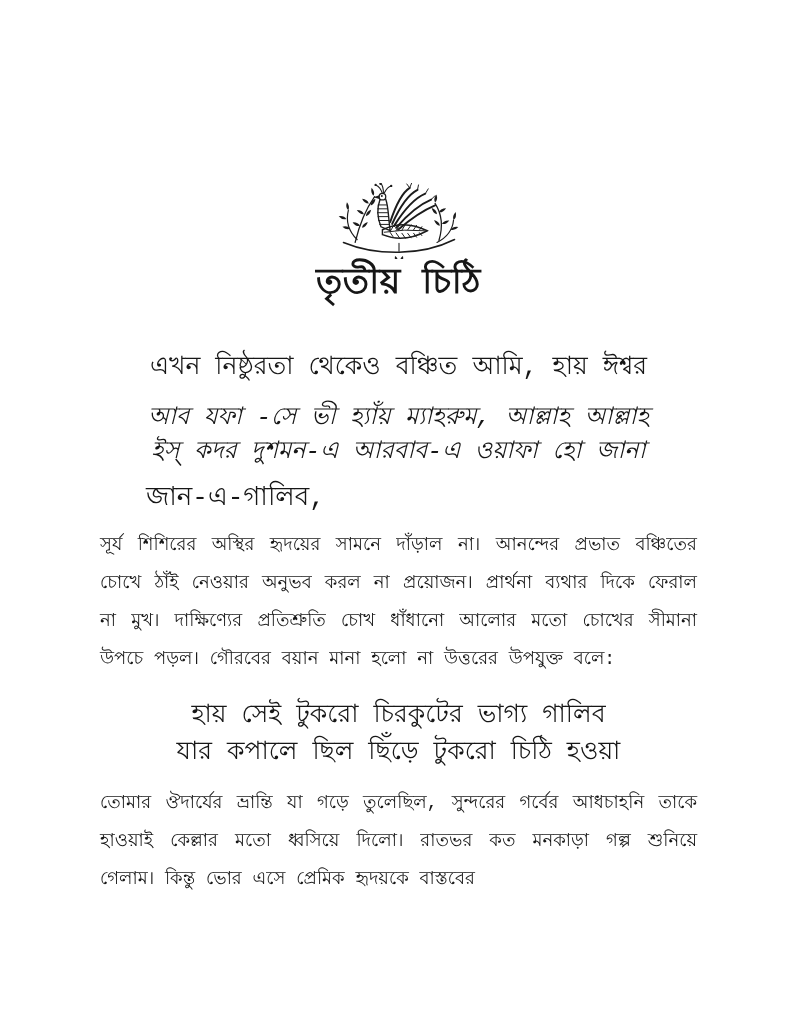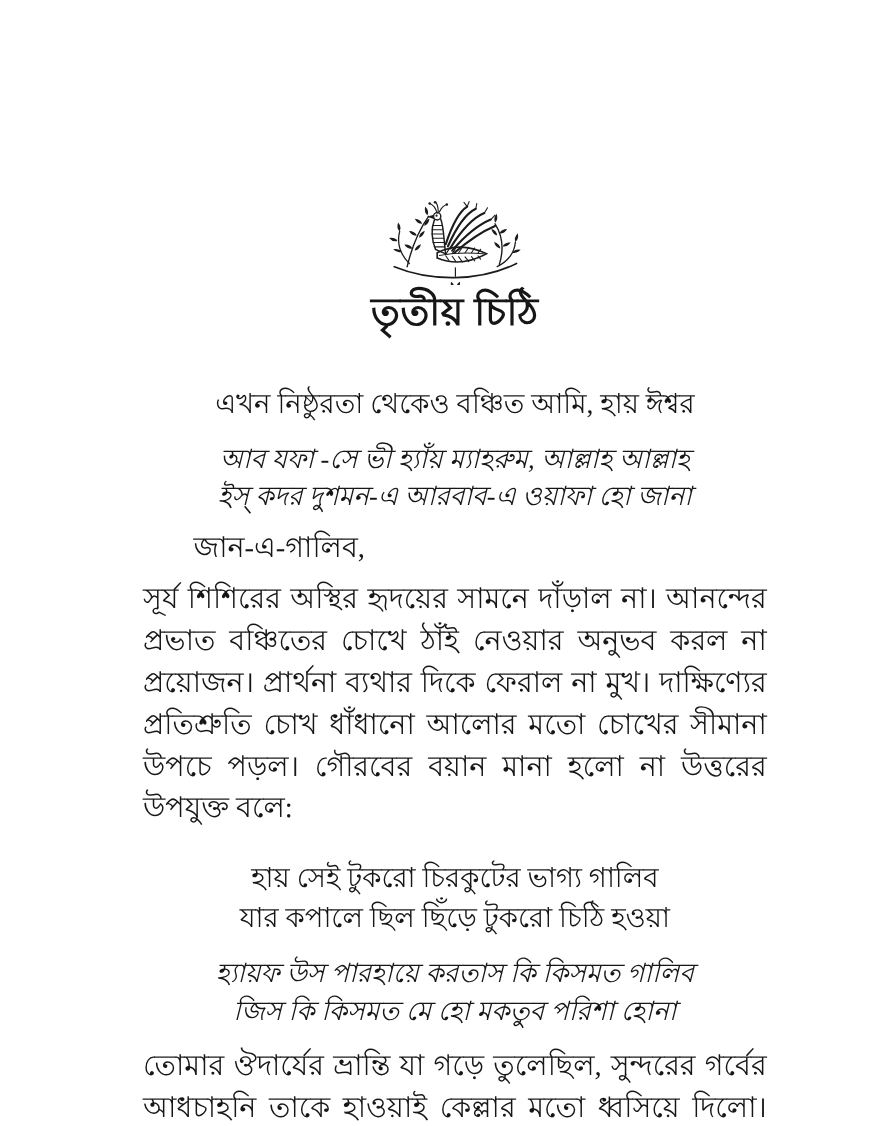--- a/index.html
+++ b/index.html
@@ -3,24 +3,23 @@
 <meta charset="utf-8">
 <style>
   html, body { margin: 0; padding: 0; background: #e8e8e8; }
   .page {
     position: relative;
     width: 791px;
     height: 1024px;
     margin: 0 auto;
     background: #ffffff;
     color: #161616;
-    font-family: Liberation Serif, serif;
+    font-family: Liberation Mono, monospace;
     overflow: hidden;
     box-sizing: border-box;
-    padding-left: 30px;
   }
   .content {
     padding: 0 94px 0 100px;
     box-sizing: border-box;
   }
   .ornament {
     display: block;
     margin: 183px auto 4px auto;
     width: 126px;
     height: 76px;
@@ -41,21 +40,21 @@
   }
   .verse-bn-1 { margin-top: 44px; }
   .verse-urdu { font-style: italic; font-size: 24px; line-height: 34px; margin-top: 15px; }
   .salutation {
     padding-left: 46px;
     font-size: 26px;
     line-height: 34px;
   }
   .para {
     margin-top: 11px;
-    font-size: 26px;
+    font-size: 18px;
     line-height: 38px;
     text-align: justify;
   }
   .verse-bn-2 { margin-top: 19px; }
   .para-2 { margin-top: 13px; }
   .ink { stroke: #1c1c1c; fill: none; stroke-linecap: round; }
   .ink-fill { fill: #1c1c1c; stroke: none; }
 </style>
 </head>
 <body>
@@ -144,21 +143,17 @@
 
     <div class="salutation">জান-এ-গালিব,</div>
 
     <p class="para">সূর্য শিশিরের অস্থির হৃদয়ের সামনে দাঁড়াল না। আনন্দের প্রভাত বঞ্চিতের চোখে ঠাঁই নেওয়ার অনুভব করল না প্রয়োজন। প্রার্থনা ব্যথার দিকে ফেরাল না মুখ। দাক্ষিণ্যের প্রতিশ্রুতি চোখ ধাঁধানো আলোর মতো চোখের সীমানা উপচে পড়ল। গৌরবের বয়ান মানা হলো না উত্তরের উপযুক্ত বলে:</p>
 
     <div class="verse verse-bn-2">
       <div>হায় সেই টুকরো চিরকুটের ভাগ্য গালিব</div>
       <div>যার কপালে ছিল ছিঁড়ে টুকরো চিঠি হওয়া</div>
     </div>
 
-    <div class="verse verse-urdu">
-      <div>হ্যায়ফ উস পারহায়ে করতাস কি কিসমত গালিব</div>
-      <div>জিস কি কিসমত মে হো মকতুব পরিশা হোনা</div>
-    </div>
 
     <p class="para para-2">তোমার ঔদার্যের ভ্রান্তি যা গড়ে তুলেছিল, সুন্দরের গর্বের আধচাহনি তাকে হাওয়াই কেল্লার মতো ধ্বসিয়ে দিলো। রাতভর কত মনকাড়া গল্প শুনিয়ে গেলাম। কিন্তু ভোর এসে প্রেমিক হৃদয়কে বাস্তবের</p>
 
   </div>
 </div>
 
 </body></html>

